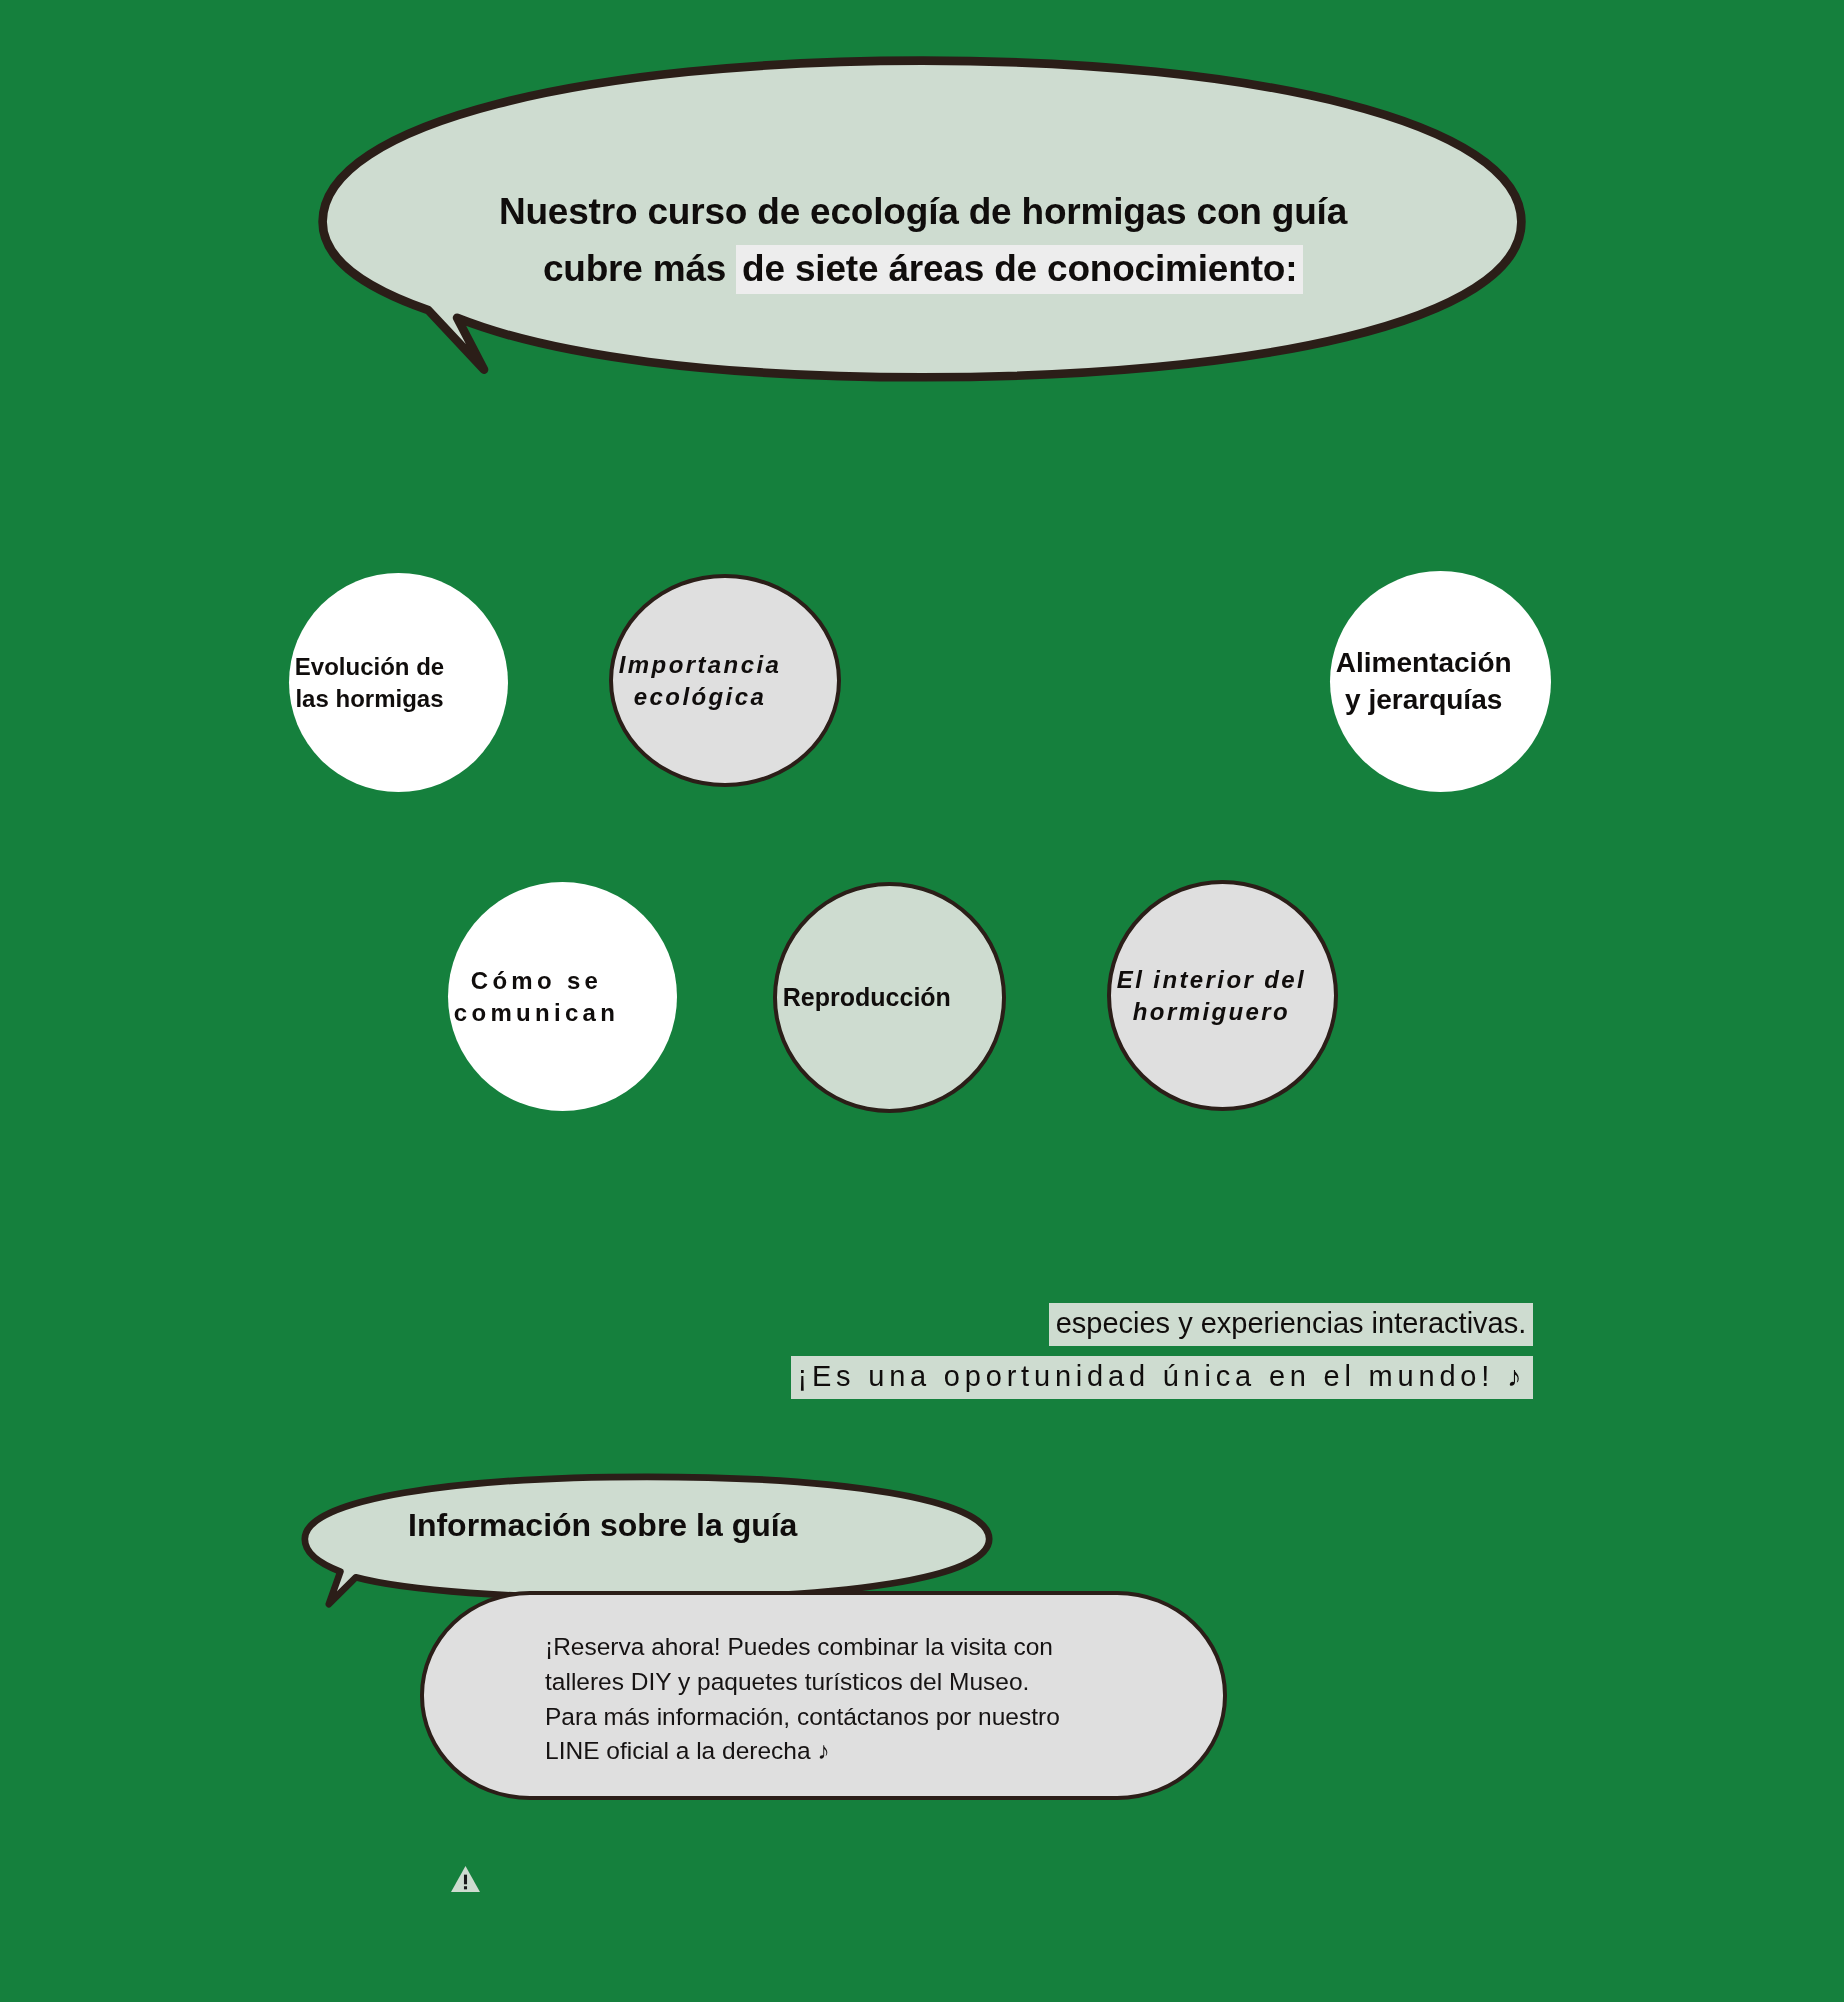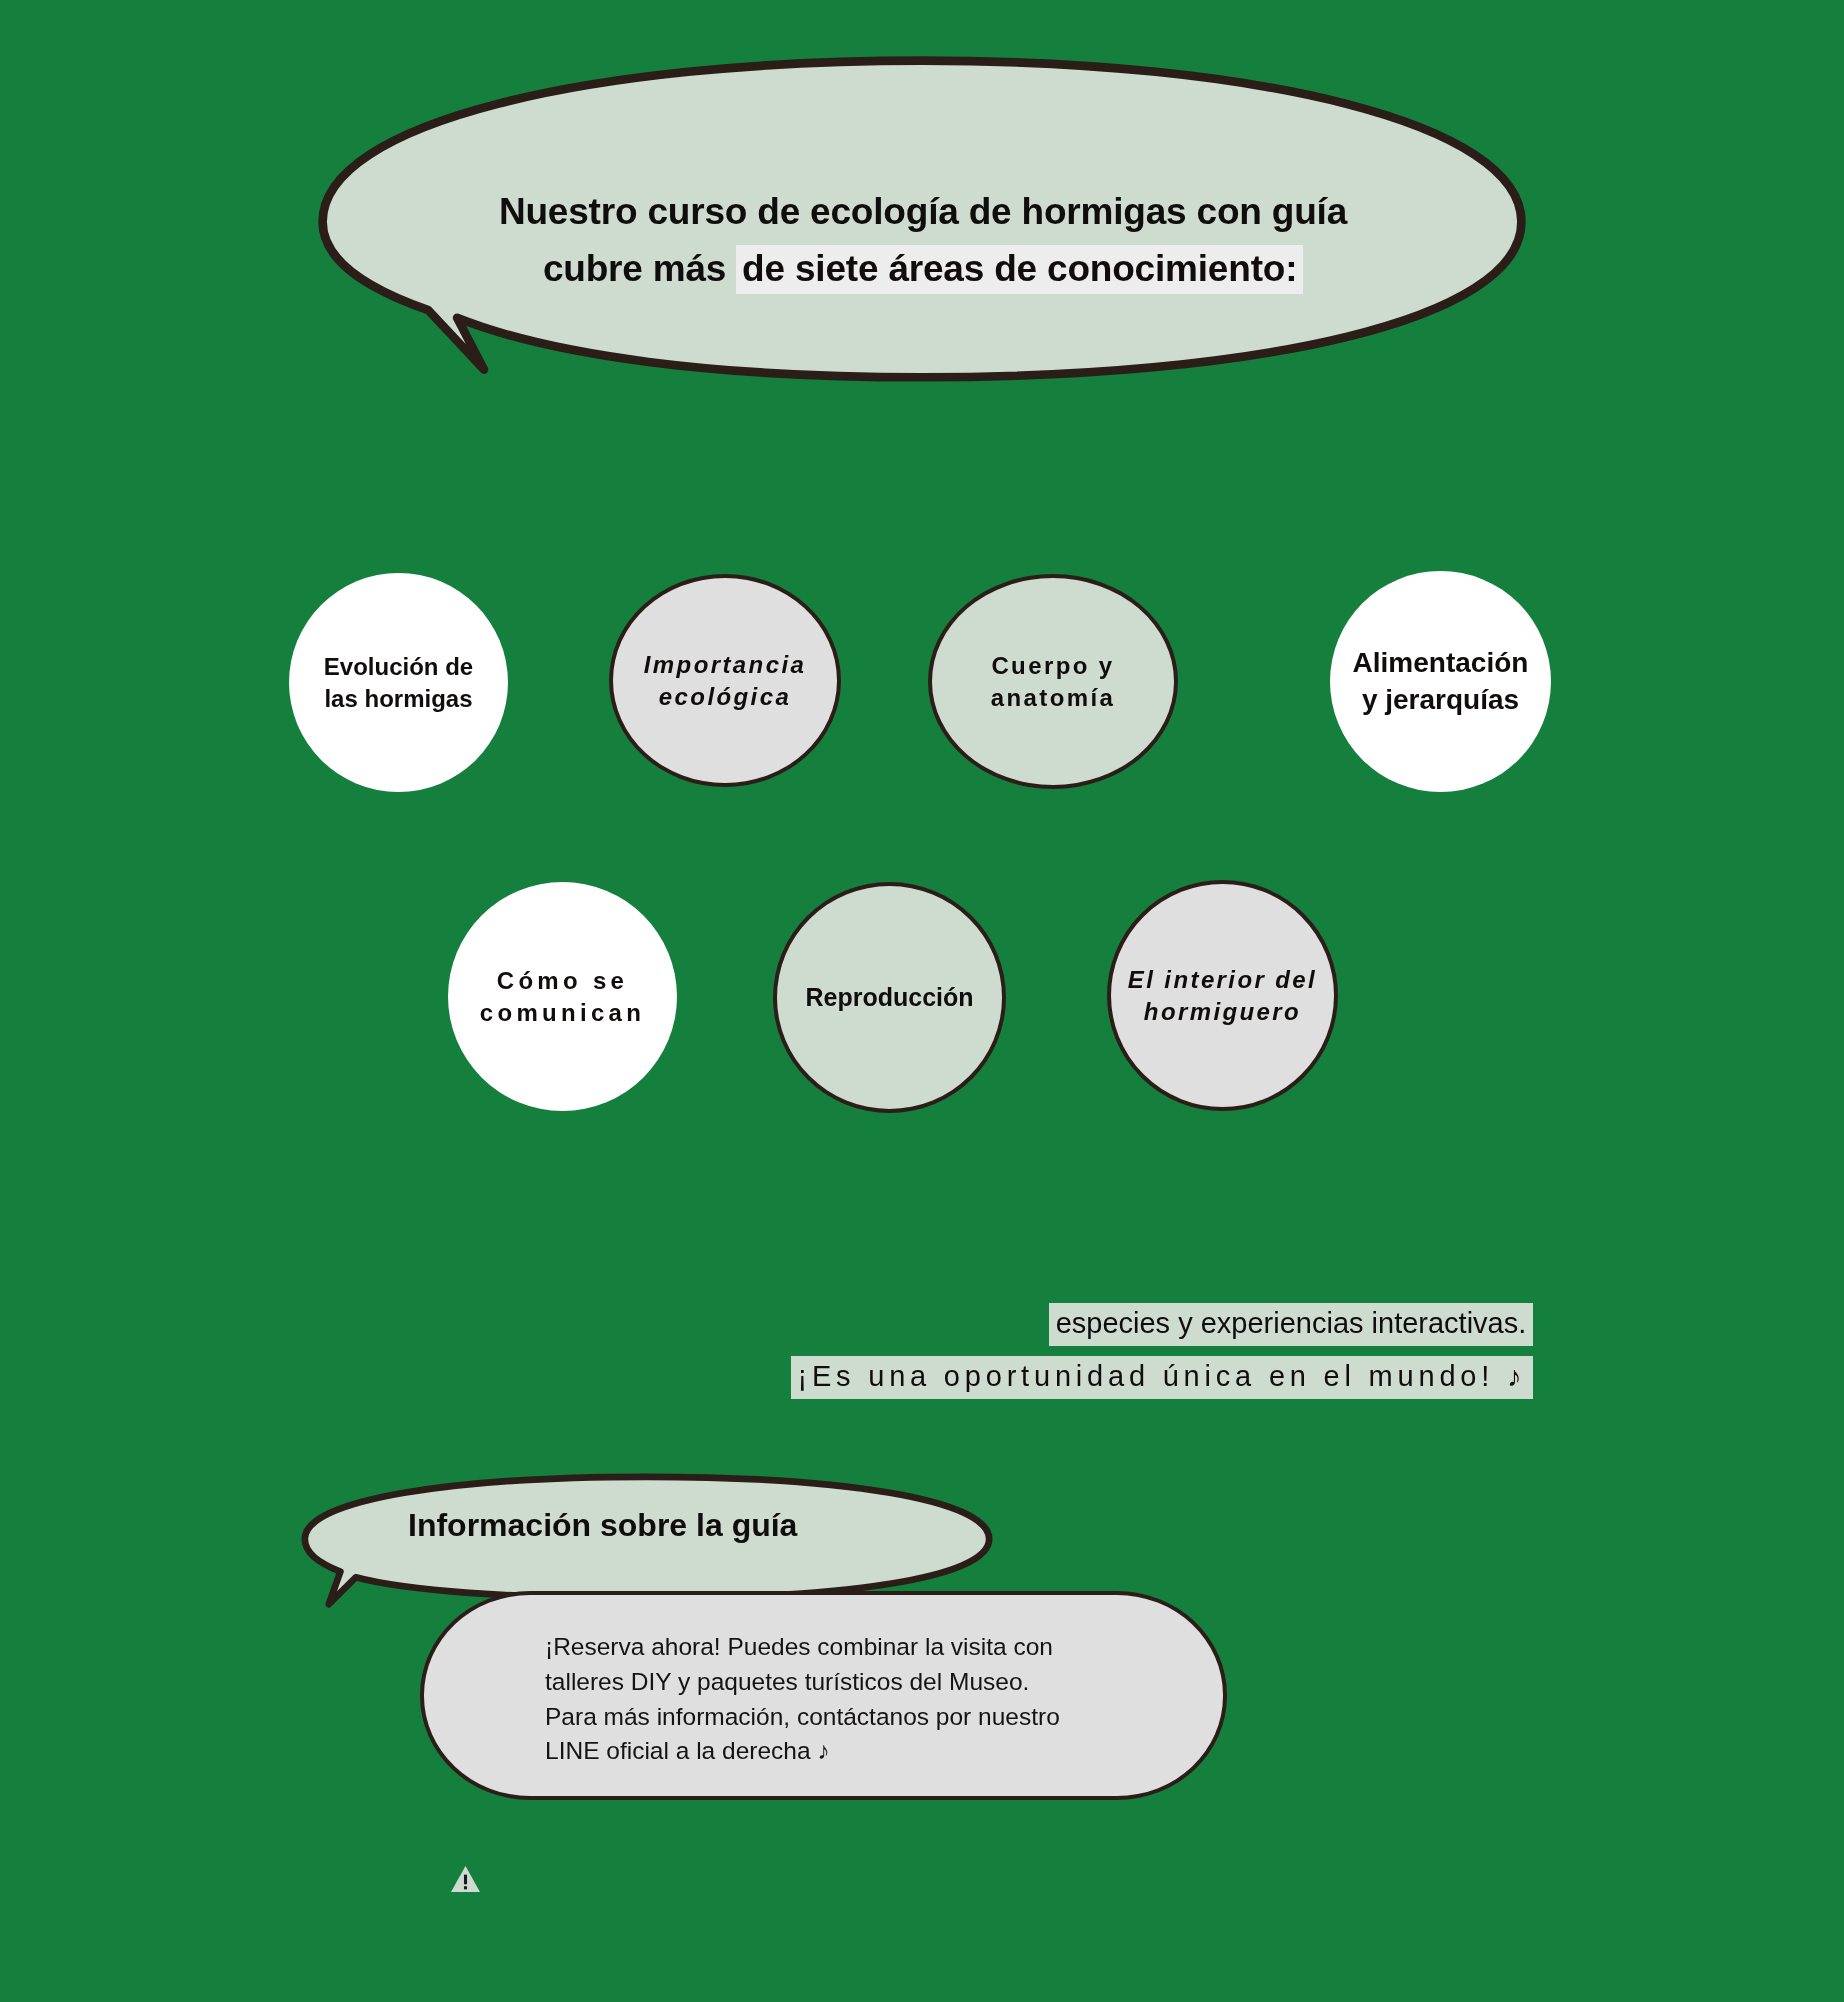--- a/index.html
+++ b/index.html
@@ -53,21 +53,20 @@
     box-decoration-break: clone;
     -webkit-box-decoration-break: clone;
   }
 
   
   .circle {
     position: absolute;
     border-radius: 50%;
     display: flex;
     align-items: center;
-    justify-content: center;
     text-align: center;
     font-weight: 700;
     color: #100D0C;
     line-height: 1.3;
   }
   .circle .lbl { display:block; padding: 0 5.8px; }
   .circle .lbl span { display:block; white-space: nowrap; }
 
   .c-white  { background:#FFFFFF; border: none; }
   .c-gray   { background:#DFDFDF; border: 4.8px solid #2B1E18; font-style: italic; }
@@ -172,26 +171,20 @@
     </span>
   </div>
 
   <div class="circle c-gray" style="left:609px; top:574px; width:232px; height:213px; font-size:24px;">
     <span class="lbl sp-2">
       <span>Importancia</span>
       <span>ecológica</span>
     </span>
   </div>
 
-  <div class="circle c-green" style="left:928px; top:574px; width:250px; height:215px; font-size:24px;">
-    <span class="lbl sp-2">
-      <span>Cuerpo y</span>
-      <span>anatomía</span>
-    </span>
-  </div>
 
   <div class="circle c-white" style="left:1330px; top:571px; width:221px; height:221px; font-size:28px;">
     <span class="lbl sp-1">
       <span>Alimentación</span>
       <span>y jerarquías</span>
     </span>
   </div>
 
   <div class="circle c-white" style="left:448px; top:882px; width:229px; height:229px; font-size:24px;">
     <span class="lbl sp-3">

